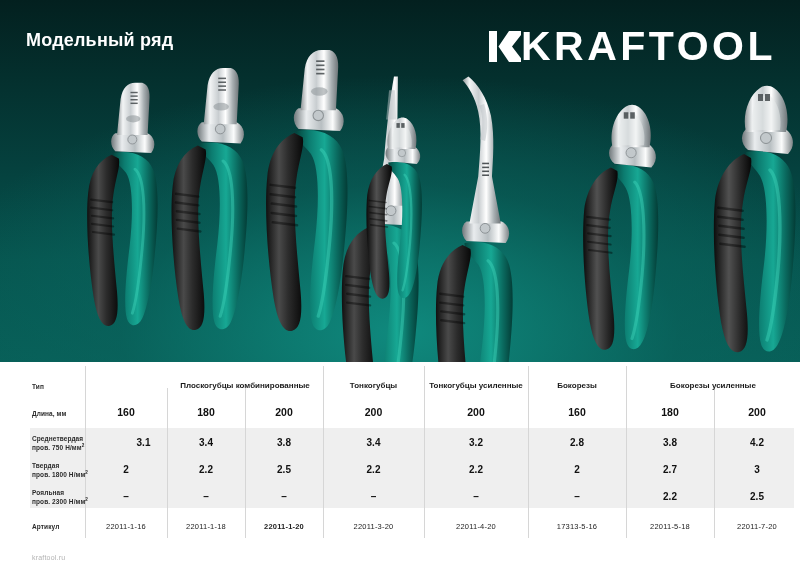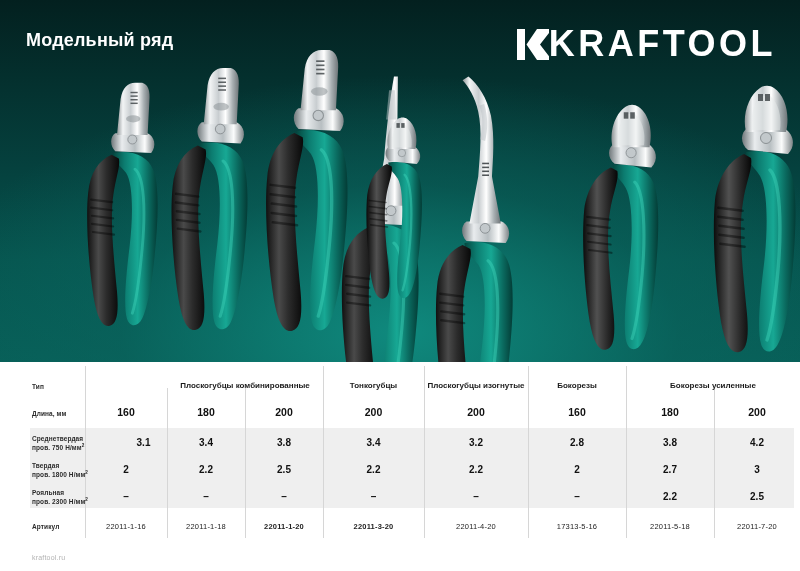--- a/index.html
+++ b/index.html
@@ -33,21 +33,21 @@
     font-weight: bold;
     letter-spacing: 0.2px;
   }
   .logo {
     position: absolute; right: 24px; top: 26px;
     display: flex; align-items: center;
     color: #ffffff;
   }
   .logo-k { display:block; }
   .logo-word {
-    font-size: 36px;
+    font-size: 41px;
     font-weight: bold;
     letter-spacing: 3.5px;
     line-height: 1;
     color: #ffffff;
     font-family: "Liberation Sans", sans-serif;
   }
 
   
   .tools { position: absolute; left: 0; top: 0; width: 800px; height: 362px; }
 
@@ -333,21 +333,21 @@
     <div class="rowlabel" style="top:126px;">
       <div>Рояльная</div>
       <div><span>пров. 2300 Н/мм</span><sup>2</sup></div>
     </div>
     <div class="rowlabel" style="top:160px;">
       <span>Артикул</span>
     </div>
 
     <div class="cell hdr-type" style="left:155px; top:19px; width:156px;">Плоскогубцы комбинированные</div>
     <div class="cell hdr-type" style="left:311px; top:19px; width:101px;">Тонкогубцы</div>
-    <div class="cell hdr-type" style="left:412px; top:19px; width:104px;">Плоскогубцы изогнутые</div>
+    <div class="cell hdr-type" style="left:412px; top:19px; width:104px;">Тонкогубцы усиленные</div>
     <div class="cell hdr-type" style="left:516px; top:19px; width:98px;">Бокорезы</div>
     <div class="cell hdr-type" style="left:614px; top:19px; width:174px;">Бокорезы усиленные</div>
 
     <div class="cell hdr-len" style="left:73px;  top:44px; width:82px;">160</div>
     <div class="cell hdr-len" style="left:155px; top:44px; width:78px;">180</div>
     <div class="cell hdr-len" style="left:233px; top:44px; width:78px;">200</div>
     <div class="cell hdr-len" style="left:311px; top:44px; width:101px;">200</div>
     <div class="cell hdr-len" style="left:412px; top:44px; width:104px;">200</div>
     <div class="cell hdr-len" style="left:516px; top:44px; width:98px;">160</div>
     <div class="cell hdr-len" style="left:614px; top:44px; width:88px;">180</div>
@@ -376,21 +376,21 @@
     <div class="cell val" style="left:233px; top:129px; width:78px;">–</div>
     <div class="cell val" style="left:311px; top:129px; width:101px;">–</div>
     <div class="cell val" style="left:412px; top:129px; width:104px;">–</div>
     <div class="cell val" style="left:516px; top:129px; width:98px;">–</div>
     <div class="cell val" style="left:614px; top:129px; width:88px;">2.2</div>
     <div class="cell val" style="left:702px; top:129px; width:86px;">2.5</div>
 
     <div class="cell art" style="left:73px;  top:160px; width:82px;">22011-1-16</div>
     <div class="cell art" style="left:155px; top:160px; width:78px;">22011-1-18</div>
     <div class="cell art" style="left:233px; top:160px; width:78px;font-weight:bold;">22011-1-20</div>
-    <div class="cell art" style="left:311px; top:160px; width:101px;font-weight:bold;">22011-3-20</div>
+    <div class="cell art" style="left:311px; top:160px; width:101px;">22011-3-20</div>
     <div class="cell art" style="left:412px; top:160px; width:104px;">22011-4-20</div>
     <div class="cell art" style="left:516px; top:160px; width:98px;">17313-5-16</div>
     <div class="cell art" style="left:614px; top:160px; width:88px;">22011-5-18</div>
     <div class="cell art" style="left:702px; top:160px; width:86px;">22011-7-20</div>
 
     <div class="footer">kraftool.ru</div>
   </div>
 </div>
 
 </body></html>

